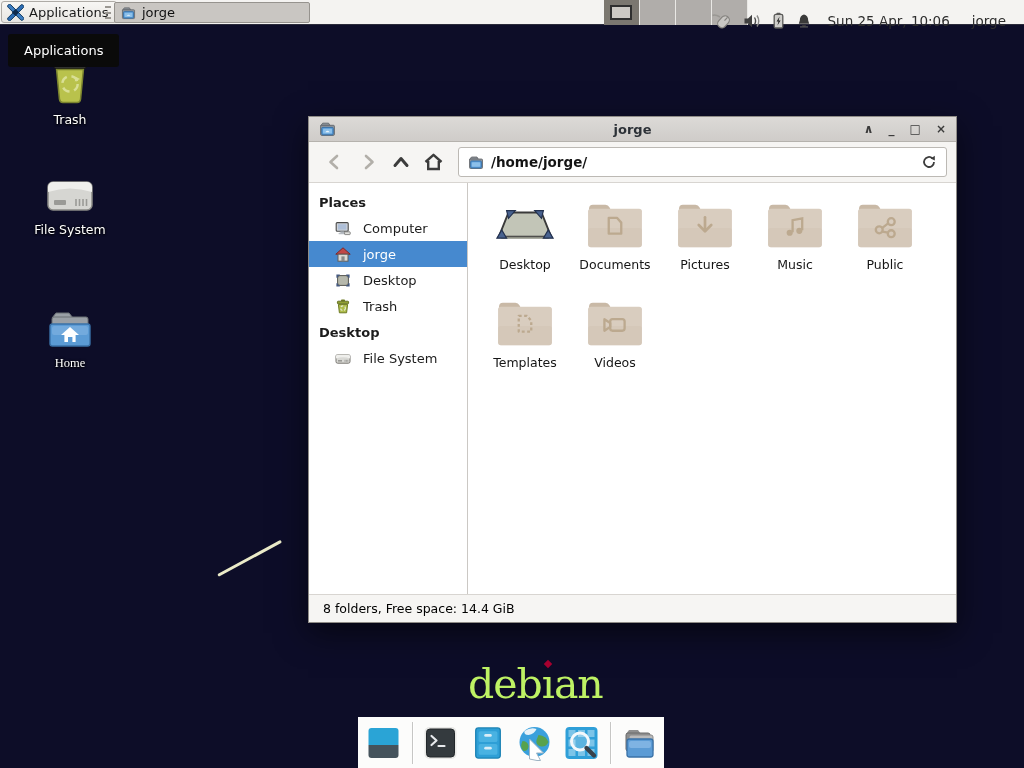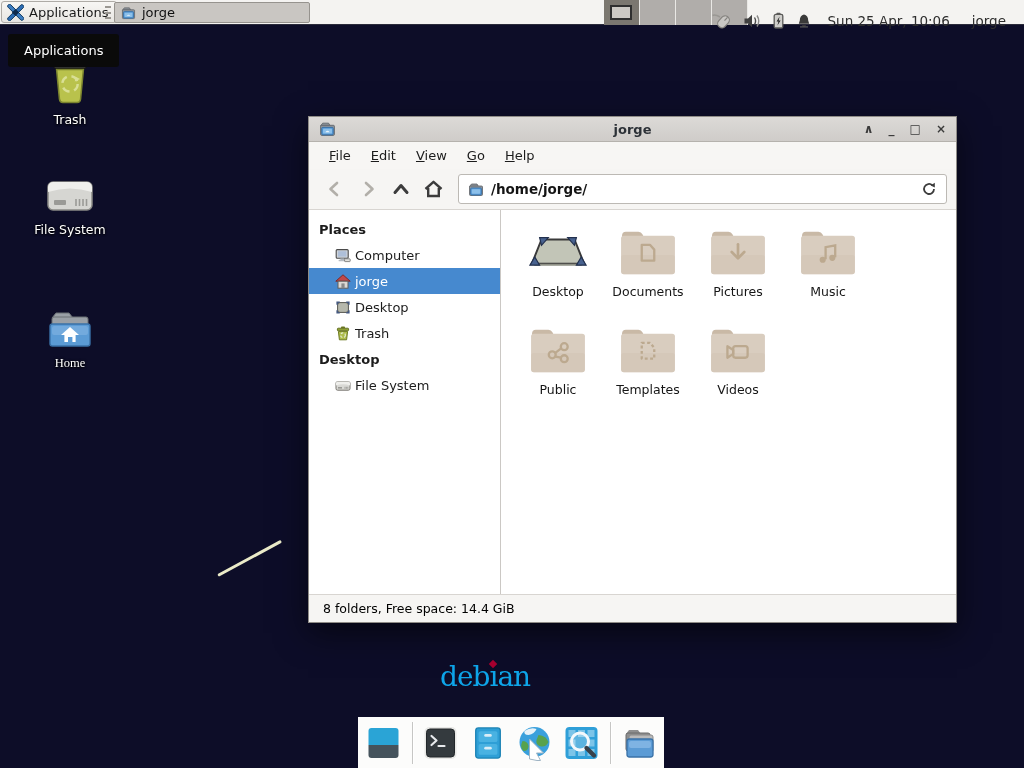--- a/index.html
+++ b/index.html
@@ -36,22 +36,22 @@
   .dicon { position:absolute; width:104px; left:18px; display:flex; flex-direction:column; align-items:center; }
   .dicon .ic { height:52px; display:flex; align-items:flex-end; justify-content:center; }
   .dicon .dlabel { margin-top:6px; font-size:12.5px; color:#ffffff; text-shadow:0 1px 2px #000, 0 0 3px #000; }
   .dicon-trash { top:54px; } .dicon-fs { top:164px; } .dicon-home { top:298px;font-family:Liberation Serif, serif; }
 
   
   .artifact-line { position:absolute; left:218px; top:574px; width:72px; height:3px; background:#ebebc9;
                    border-radius:2px; transform:rotate(-28.5deg); transform-origin:0 50%; }
 
   
-  .debian { position:absolute; left:440px; top:660px; font-family:"DejaVu Serif","Liberation Serif",serif;
-            font-size:28px; color:#0ea5e9; letter-spacing:-1px; }
+  .debian { position:absolute; left:468px; top:660px; font-family:"DejaVu Serif","Liberation Serif",serif;
+            font-size:41px; color:#bef264; letter-spacing:-1px; }
   .debian .i-dot { position:relative; }
   .debian .i-dot::after { content:""; position:absolute; left:50%; top:1px; width:6px; height:6px;
                           background:#a80030; transform:translateX(-50%) rotate(45deg); }
 
   
   .window { position:absolute; left:308px; top:116px; width:649px; height:507px; display:flex; flex-direction:column;
             background:#f6f5f3; border:1px solid #8f8c87; box-shadow:0 10px 30px rgba(0,0,0,.55); }
   .titlebar { position:relative; height:25px; background:linear-gradient(#dcdad7,#cfccc9);
               border-bottom:1px solid #b5b2ad; display:flex; align-items:center; padding:0 10px; }
   .titlebar .title { position:absolute; left:0; right:0; text-align:center; font-size:13px; font-weight:bold; color:#2c3137; }
@@ -60,23 +60,23 @@
   .menubar { height:27px; background:#f7f6f4; display:flex; align-items:center; padding-left:10px; }
   .menu-item { display:inline-block; padding:4px 10px; font-size:13px; color:#1c1c1c; }
   .menu-item::first-letter { text-decoration:underline; }
   .toolbar { height:41px; display:flex; align-items:center; padding:0 9px; background:#f6f5f3;
              border-bottom:1px solid #d8d5d1; }
   .nav-btn { width:33px; height:31px; display:flex; align-items:center; justify-content:center; border-radius:3px; }
   .pathbar { flex:1; height:30px; margin-left:8px; background:#ffffff; border:1px solid #bcb9b4; border-radius:3px;
              display:flex; align-items:center; gap:7px; padding:0 9px; }
   .pathbar .path-text { font-size:13.5px; color:#141414; flex:1;font-weight:bold; }
   .content { flex:1; display:flex; min-height:0; }
-  .sidebar { width:192px; background:#ffffff; border-right:1px solid #cbc8c4; padding-top:6px; }
+  .sidebar { width:159px; background:#ffffff; border-right:1px solid #cbc8c4; padding-top:6px; }
   .side-header { padding:6px 10px 5px 10px; font-size:13px; font-weight:bold; color:#1c1c1c; }
-  .side-row { height:26px; display:flex; align-items:center; gap:4px; padding-left:26px; font-size:13px; color:#1c1c1c; }
+  .side-row { height:26px; display:flex; align-items:center; gap:12px; padding-left:26px; font-size:13px; color:#1c1c1c; }
   .side-row.selected { background:#4689cf; color:#ffffff; }
   .main { flex:1; background:#ffffff; padding:14px 0 0 12px; display:flex; flex-wrap:wrap; align-content:flex-start; }
   .file { width:90px; height:98px; display:flex; flex-direction:column; align-items:center; }
   .file .fic { height:54px; display:flex; align-items:flex-end; }
   .file .flabel { margin-top:6px; font-size:12.5px; color:#161616; text-align:center; }
   .statusbar { height:28px; background:#f6f5f3; border-top:1px solid #d8d5d1; display:flex; align-items:center;
                padding-left:14px; font-size:12.5px; color:#000000; }
 
   
   .dock { position:absolute; left:358px; top:717px; width:306px; height:51px; background:#fcfcfb;
@@ -212,27 +212,20 @@
       </svg>
       <div class="title">jorge</div>
       <div class="win-controls">
         <span>∧</span>
         <span>_</span>
         <span>□</span>
         <span>×</span>
       </div>
     </div>
 
-    <div class="menubar">
-      <span class="menu-item">File</span>
-      <span class="menu-item">Edit</span>
-      <span class="menu-item">View</span>
-      <span class="menu-item">Go</span>
-      <span class="menu-item">Help</span>
-    </div>
 
     <div class="toolbar">
       <div class="nav-btn">
         <svg width="20" height="20" viewBox="0 0 20 20">
           <polyline points="12,4 5.5,10 12,16" fill="none" stroke="#b2afa9" stroke-width="2.6" stroke-linecap="round" stroke-linejoin="round"></polyline>
         </svg>
       </div>
       <div class="nav-btn">
         <svg width="20" height="20" viewBox="0 0 20 20">
           <polyline points="8,4 14.5,10 8,16" fill="none" stroke="#b2afa9" stroke-width="2.6" stroke-linecap="round" stroke-linejoin="round"></polyline>

